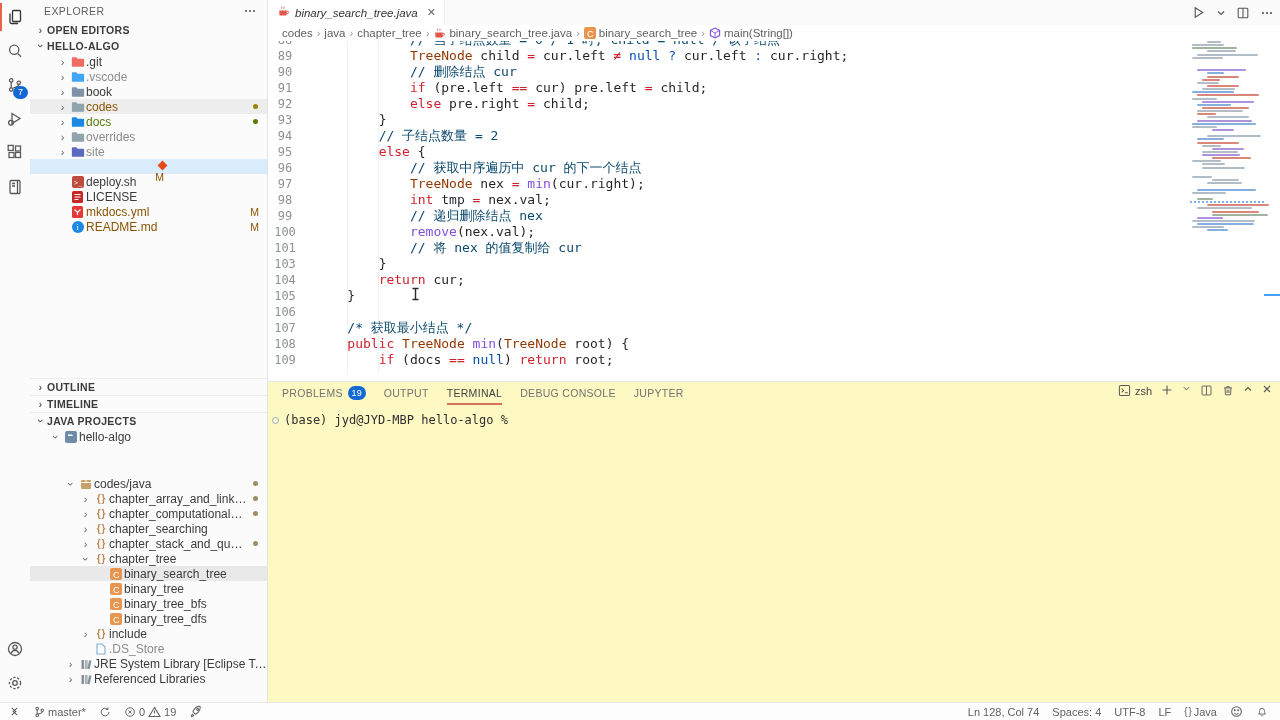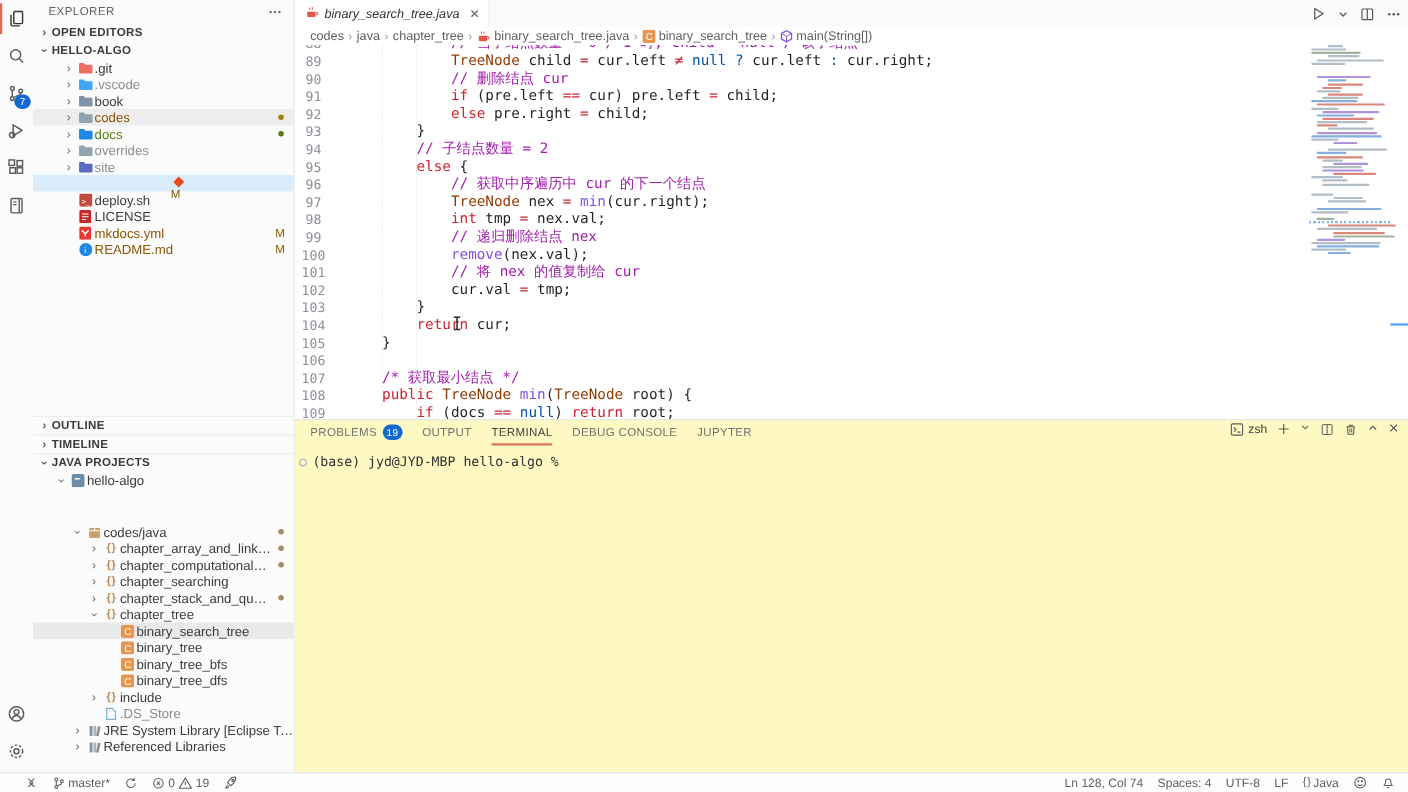--- a/index.html
+++ b/index.html
@@ -53,21 +53,21 @@
   .bc-sep{margin:0 4px;color:#9a9a9a;font-size:11px;}
 
   
   .codearea{position:absolute;left:268px;top:41px;right:0;height:340px;overflow:hidden;background:#fff;}
   .codelines{margin-top:-9px;}
   .code-line{display:flex;height:16px;line-height:16px;font-size:13px;}
   .ln{flex:none;width:34px;text-align:center;padding-right:14px;color:#8A9199;font-size:12px;
       font-family:"DejaVu Sans Mono",monospace;}
   .lc{white-space:pre;font-family:"DejaVu Sans Mono",monospace;color:#1F2328;}
   .s-p{color:#1F2328}.s-k{color:#CF222E}.s-t{color:#953800}.s-f{color:#8250DF}
-  .s-n{color:#0550AE}.s-c{color:#a21caf}.s-o{color:#CF222E}.s-b{color:#0550AE}
+  .s-n{color:#0550AE}.s-c{color:#0c4a6e}.s-o{color:#CF222E}.s-b{color:#0550AE}
   .guide{position:absolute;top:0;height:332px;border-left:1px dotted #E6E6E6;}
   .minimap{position:absolute;left:922px;top:0;width:78px;height:200px;}
   .mm-bar{height:2px;border-radius:1px;margin-bottom:1.15px;}
   .mm-wave{height:2px;margin-bottom:1.15px;background:repeating-linear-gradient(to right,#7FB3F2 0 2px,transparent 2px 4px);}
   .overview-marker{position:absolute;right:0;width:16px;height:2px;background:#4AA0F8;}
   .mouse-ibeam{position:absolute;left:143px;top:246px;}
 
   
   .panel{position:absolute;left:268px;top:381px;right:0;bottom:18px;background:#fef9c3;border-top:1px solid #E5E5E5;}
   .panel-tabs{display:flex;align-items:center;height:23px;padding-left:14px;}
@@ -80,21 +80,21 @@
   .panel-actions{position:absolute;right:8px;top:2px;display:flex;gap:9px;color:#5a5a5a;}
   .panel-actions svg{stroke:#5a5a5a;fill:none;stroke-width:1.1;cursor:pointer;}
   .shell-pick{display:flex;align-items:center;gap:4px;font-size:11px;color:#424242;cursor:pointer;}
   .term-line{display:flex;align-items:center;margin:8px 0 0 4px;font-size:12px;color:#2f2f2f;}
   .term-deco{width:5px;height:5px;border-radius:50%;border:1px solid #9BB0C9;margin:0 5px 0 0;flex:none;}
 
   
   .statusbar{position:absolute;left:0;right:0;bottom:0;height:17px;background:#FDFDFD;border-top:1px solid #E7E7E7;
              display:flex;align-items:center;justify-content:space-between;font-size:11px;color:#616161;z-index:6;}
   .sb-left,.sb-right{display:flex;align-items:center;gap:13px;}
-  .sb-left{padding-left:22px;align-items:flex-end;}
+  .sb-left{padding-left:8px;align-items:flex-end;}
   .sb-right{padding-right:12px;}
   .sb-item{display:flex;align-items:center;gap:3px;cursor:pointer;white-space:nowrap;}
   .sb-item svg{stroke:#616161;fill:none;stroke-width:1.1;}
 </style>
 </head>
 <body>
 
 <div class="app">
 
   <div class="activitybar">
@@ -578,24 +578,20 @@
           <span class="ln">99</span>
           <span class="lc">            <span class="s-c">// 递归删除结点 nex</span></span>
         </div>
         <div class="code-line">
           <span class="ln">100</span>
           <span class="lc">            <span class="s-f">remove</span><span class="s-p">(nex.val);</span></span>
         </div>
         <div class="code-line">
           <span class="ln">101</span>
           <span class="lc">            <span class="s-c">// 将 nex 的值复制给 cur</span></span>
-        </div>
-        <div class="code-line">
-          <span class="ln">102</span>
-          <span class="lc">            <span class="s-p">cur.val </span><span class="s-o">=</span><span class="s-p"> tmp;</span></span>
         </div>
         <div class="code-line">
           <span class="ln">103</span>
           <span class="lc">        <span class="s-p">}</span></span>
         </div>
         <div class="code-line">
           <span class="ln">104</span>
           <span class="lc">        <span class="s-k">return</span><span class="s-p"> cur;</span></span>
         </div>
         <div class="code-line">

